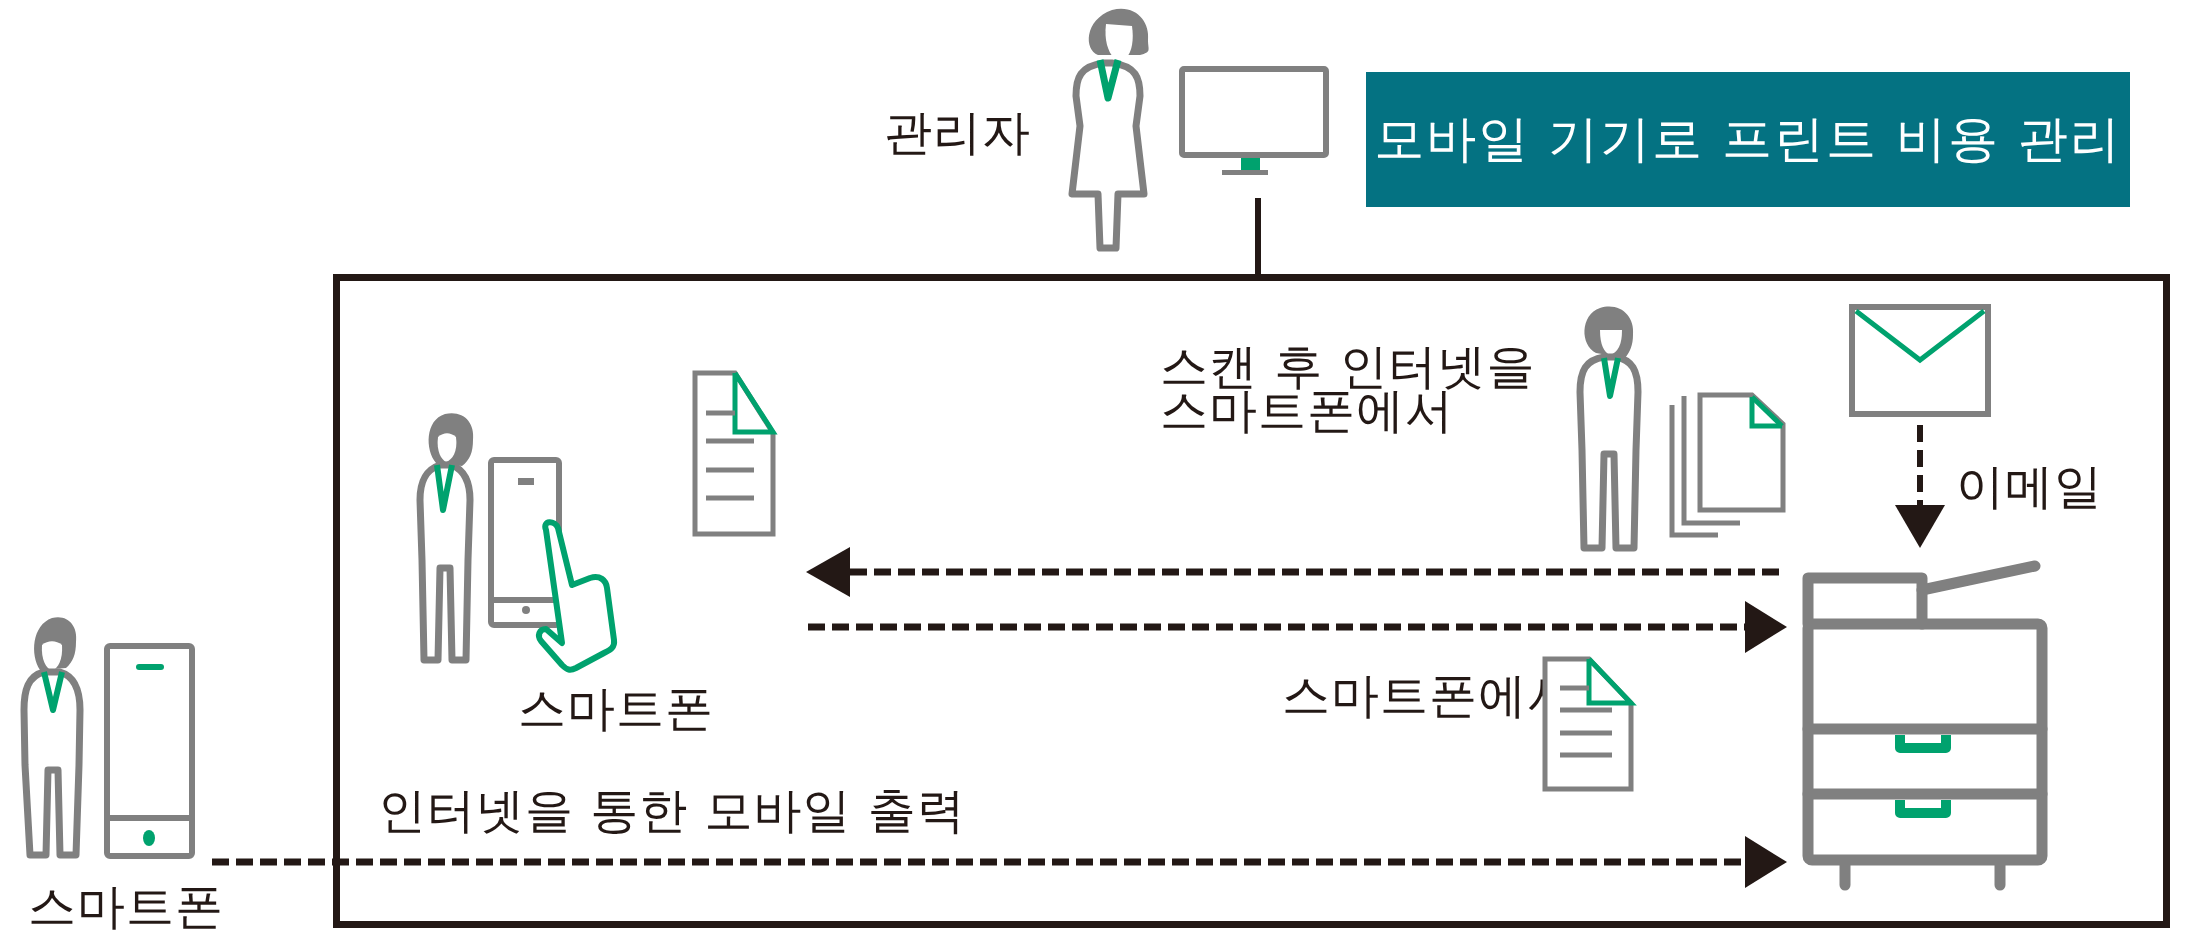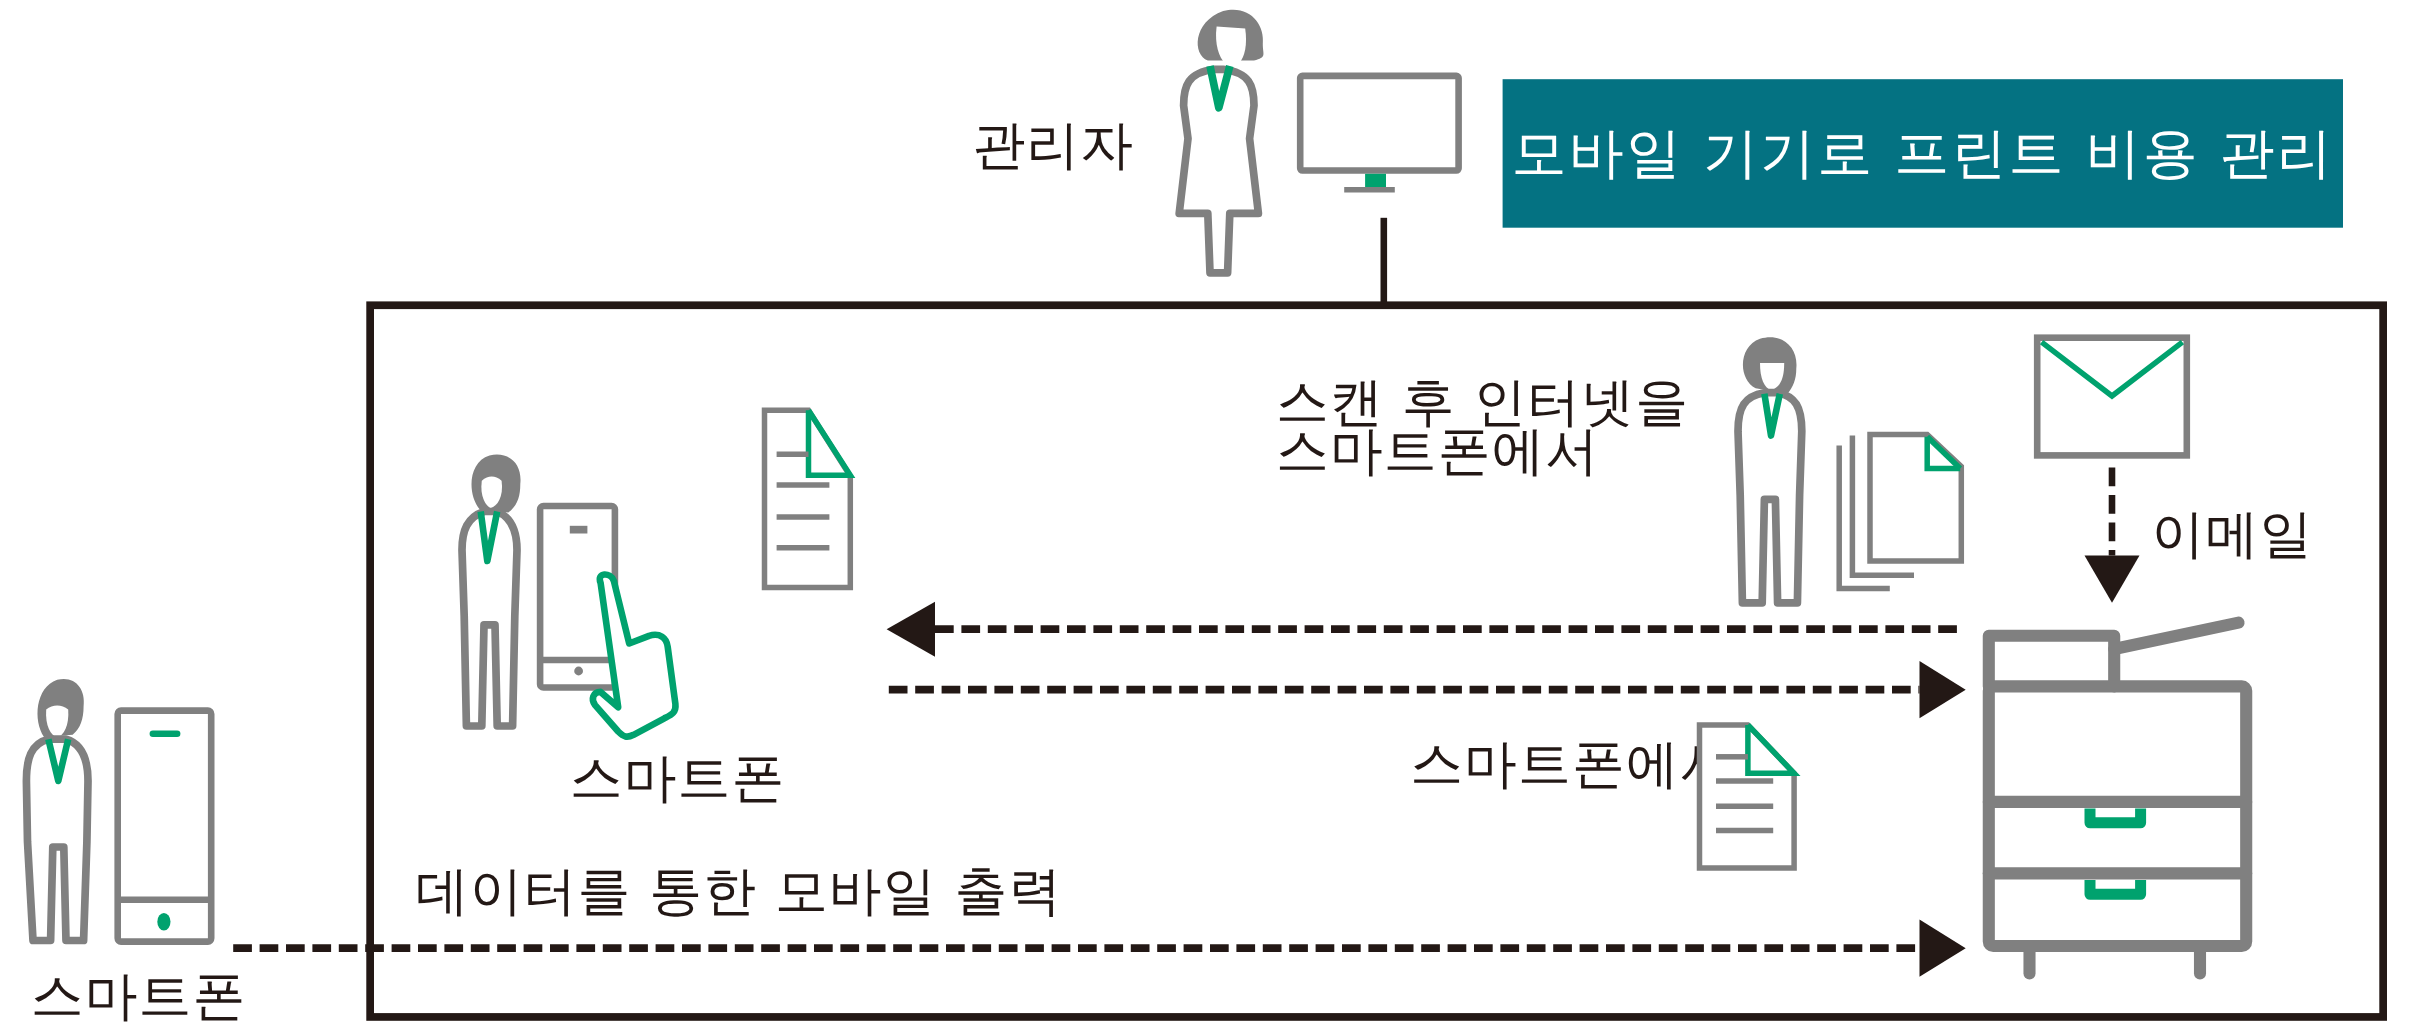--- a/index.html
+++ b/index.html
@@ -30,21 +30,21 @@
 </div>
 
 <div class="lbl" style="left:1956px; top:460px;">이메일</div>
 
 <div class="lbl" style="left:518px; top:682px;">스마트폰</div>
 
 <div class="lbl" style="left:1282px; top:672px; line-height:46px;">
   <div>스마트폰에서</div>
 </div>
 
-<div class="lbl" style="left:378px; top:784px;">데이터를 통한 모바일 출력</div>
+<div class="lbl" style="left:378px; top:784px;">인터넷을 통한 모바일 출력</div>
 
 <div class="lbl" style="left:28px; top:880px;">스마트폰</div>
 
 <svg width="2200" height="941" viewBox="0 0 2200 941">
 
   <line x1="1258" y1="198" x2="1258" y2="276" stroke="#231815" stroke-width="6"></line>
 
   <g fill="none" stroke="#808080" stroke-width="7" stroke-linejoin="round">
     <path d="M1098,55 C1084,50 1084,20 1112,10 C1136,4 1150,22 1148,40 C1148,50 1152,52 1140,55 Z" fill="#808080" stroke="none"></path>
     <path d="M1106,24 C1104,40 1108,52 1114,58 L1126,58 C1132,52 1134,40 1132,26 Z" fill="#fff" stroke="none"></path>

